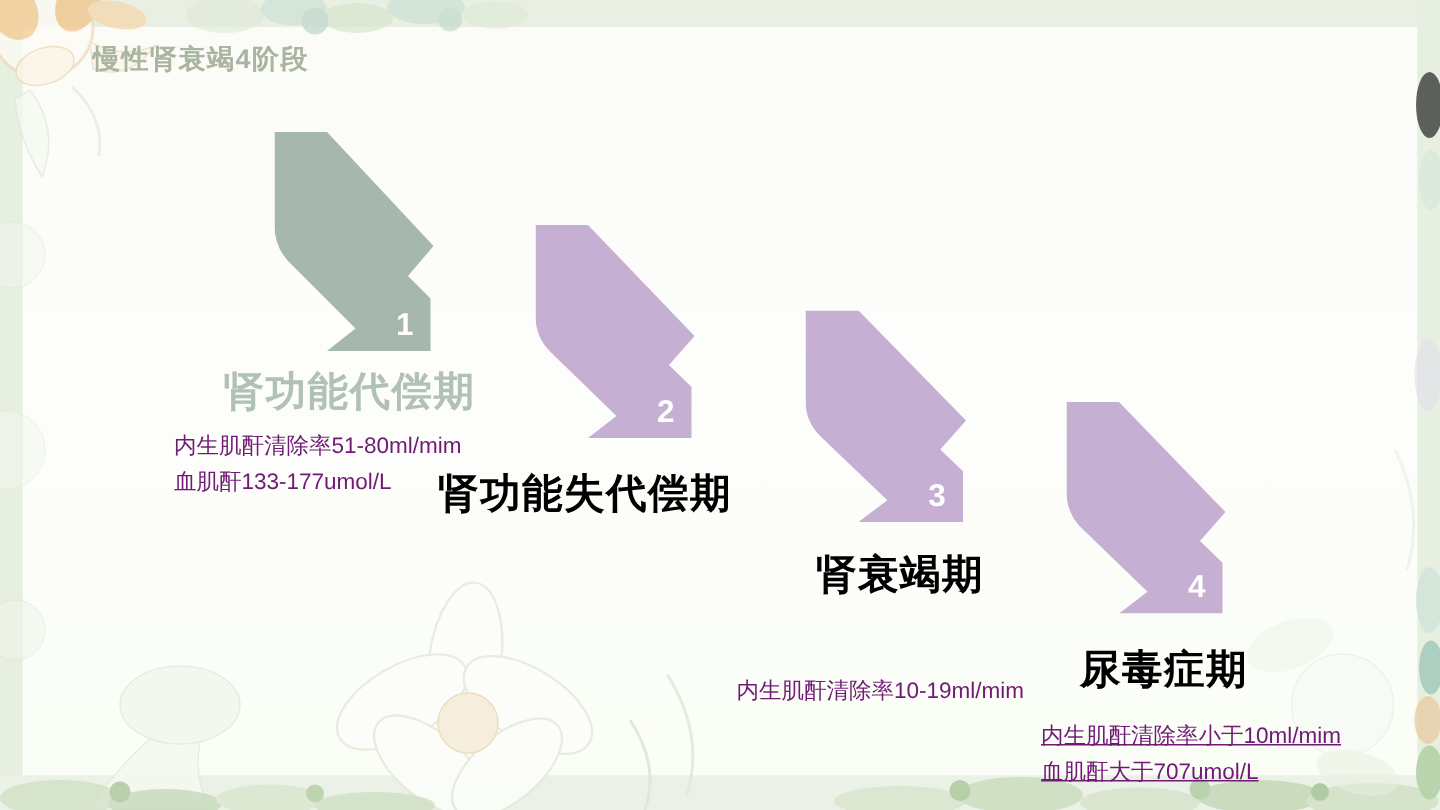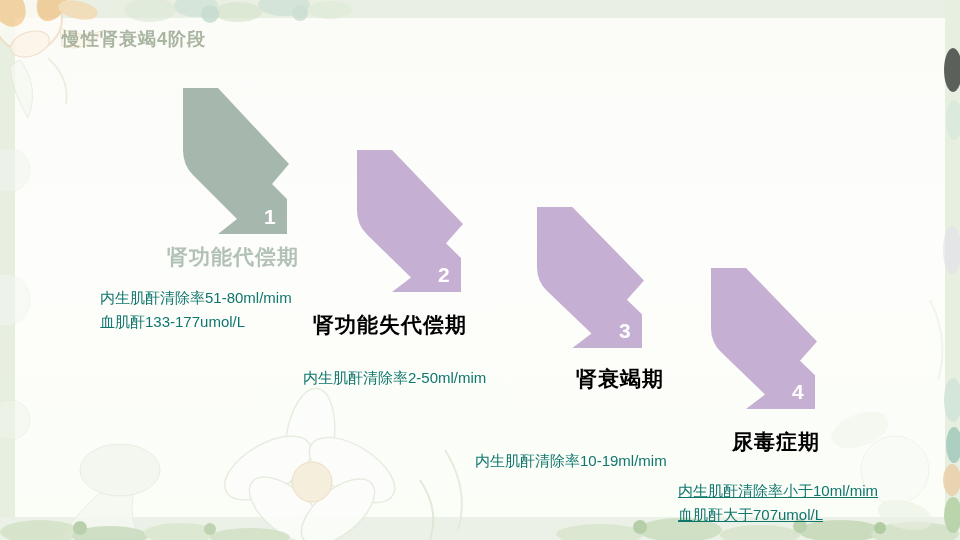--- a/index.html
+++ b/index.html
@@ -21,34 +21,34 @@
     color:#a9b5a0;
   }
   .arrow{position:absolute;}
   .arrow svg{position:absolute;left:0;top:0;width:100%;height:100%;}
   .arrow .num{
     position:absolute;right:0;bottom:5px;width:36%;text-align:center;
     color:#ffffff;font-size:21px;font-weight:700;
   }
   .stage-label{
     position:absolute;width:200px;text-align:center;
-    font-size:21px;font-weight:700;letter-spacing:1px;
+    font-size:27px;font-weight:700;letter-spacing:1px;
   }
   .stage-label.green{color:#b2c1b6;}
   .stage-label.purple{color:#000000;}
   .detail{
-    position:absolute;font-size:15px;line-height:24px;color:#0f766e;
+    position:absolute;font-size:15px;line-height:24px;color:#701a75;margin-left:16px;
   }
   .a1{left:183px;top:88px;width:106px;height:146px;}
   .a2{left:357px;top:150px;width:106px;height:142px;}
   .a3{left:537px;top:207px;width:107px;height:141px;}
   .a4{left:711px;top:268px;width:106px;height:141px;}
   .l1{left:133px;top:243px;}
   .l2{left:290px;top:311px;}
-  .l3{left:520px;top:365px;}
+  .l3{left:500px;top:365px;}
   .l4{left:676px;top:428px;}
   .d1{left:100px;top:286px;}
   .d2{left:303px;top:366px;}
   .d3{left:475px;top:449px;}
   .d4{left:678px;top:479px;text-decoration:underline;}
 </style>
 </head>
 <body>
 
 <div class="slide">
@@ -156,21 +156,20 @@
   </div>
 
   <div class="arrow a2">
     <svg viewBox="0 0 106 146" preserveAspectRatio="none">
       <path d="M0,0 L35,0 L106,76 L89,96 L104,111 L104,146 L35,146 L54,131 L10,87 Q0,77 0,62 Z" fill="#c5afd3"></path>
     </svg>
     <div class="num">2</div>
   </div>
   <div class="stage-label purple l2">肾功能失代偿期</div>
   <div class="detail d2">
-    <div>内生肌酐清除率2-50ml/mim</div>
   </div>
 
   <div class="arrow a3">
     <svg viewBox="0 0 106 146" preserveAspectRatio="none">
       <path d="M0,0 L35,0 L106,76 L89,96 L104,111 L104,146 L35,146 L54,131 L10,87 Q0,77 0,62 Z" fill="#c5afd3"></path>
     </svg>
     <div class="num">3</div>
   </div>
   <div class="stage-label purple l3">肾衰竭期</div>
   <div class="detail d3">

